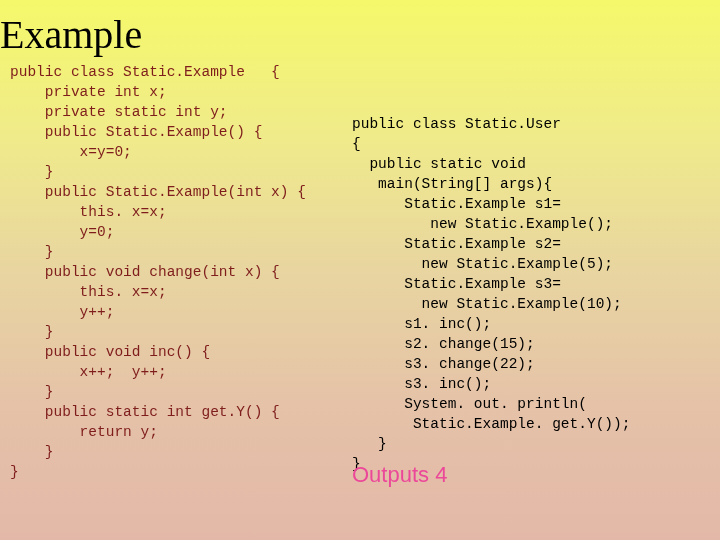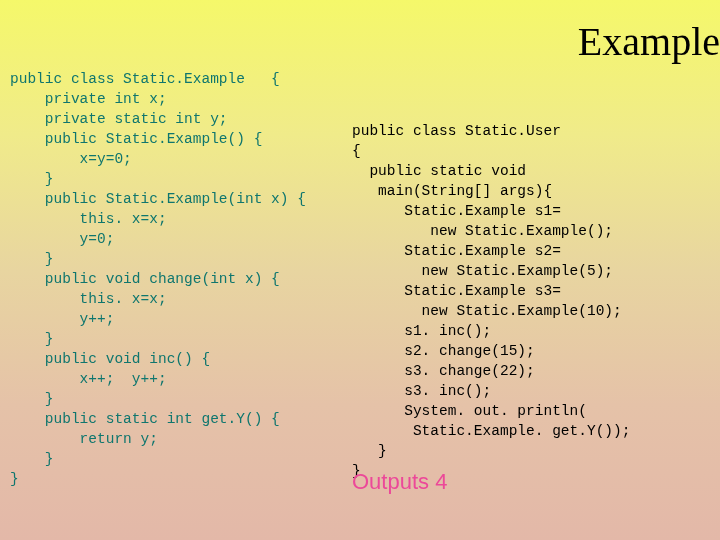--- a/index.html
+++ b/index.html
@@ -10,37 +10,37 @@
     overflow: hidden;
   }
   body {
     background: linear-gradient(to bottom, #f5f86a 0%, #f0eb8a 25%, #e8d5a0 50%, #e5c2a8 75%, #e3b8a8 100%);
     font-family: "Courier New", monospace;
     position: relative;
   }
   .title {
     font-family: "Times New Roman", serif;
     font-size: 40px;
-    text-align: right;
-    padding-top: 18px;
+    text-align: left;
+    padding-top: 11px;
     padding-bottom: 4px;
     color: #000;
   }
   .code-area {
     position: relative;
     width: 720px;
   }
   .code-left {
     position: absolute;
     left: 10px;
     top: 0;
     font-size: 14.5px;
     line-height: 20px;
     white-space: pre;
-    color: #0f766e;
+    color: #7f1d1d;
   }
   .code-right {
     position: absolute;
     left: 352px;
     top: 20px;
     font-size: 14.5px;
     line-height: 20px;
     white-space: pre;
     color: #000;
     margin-top: 32px;

